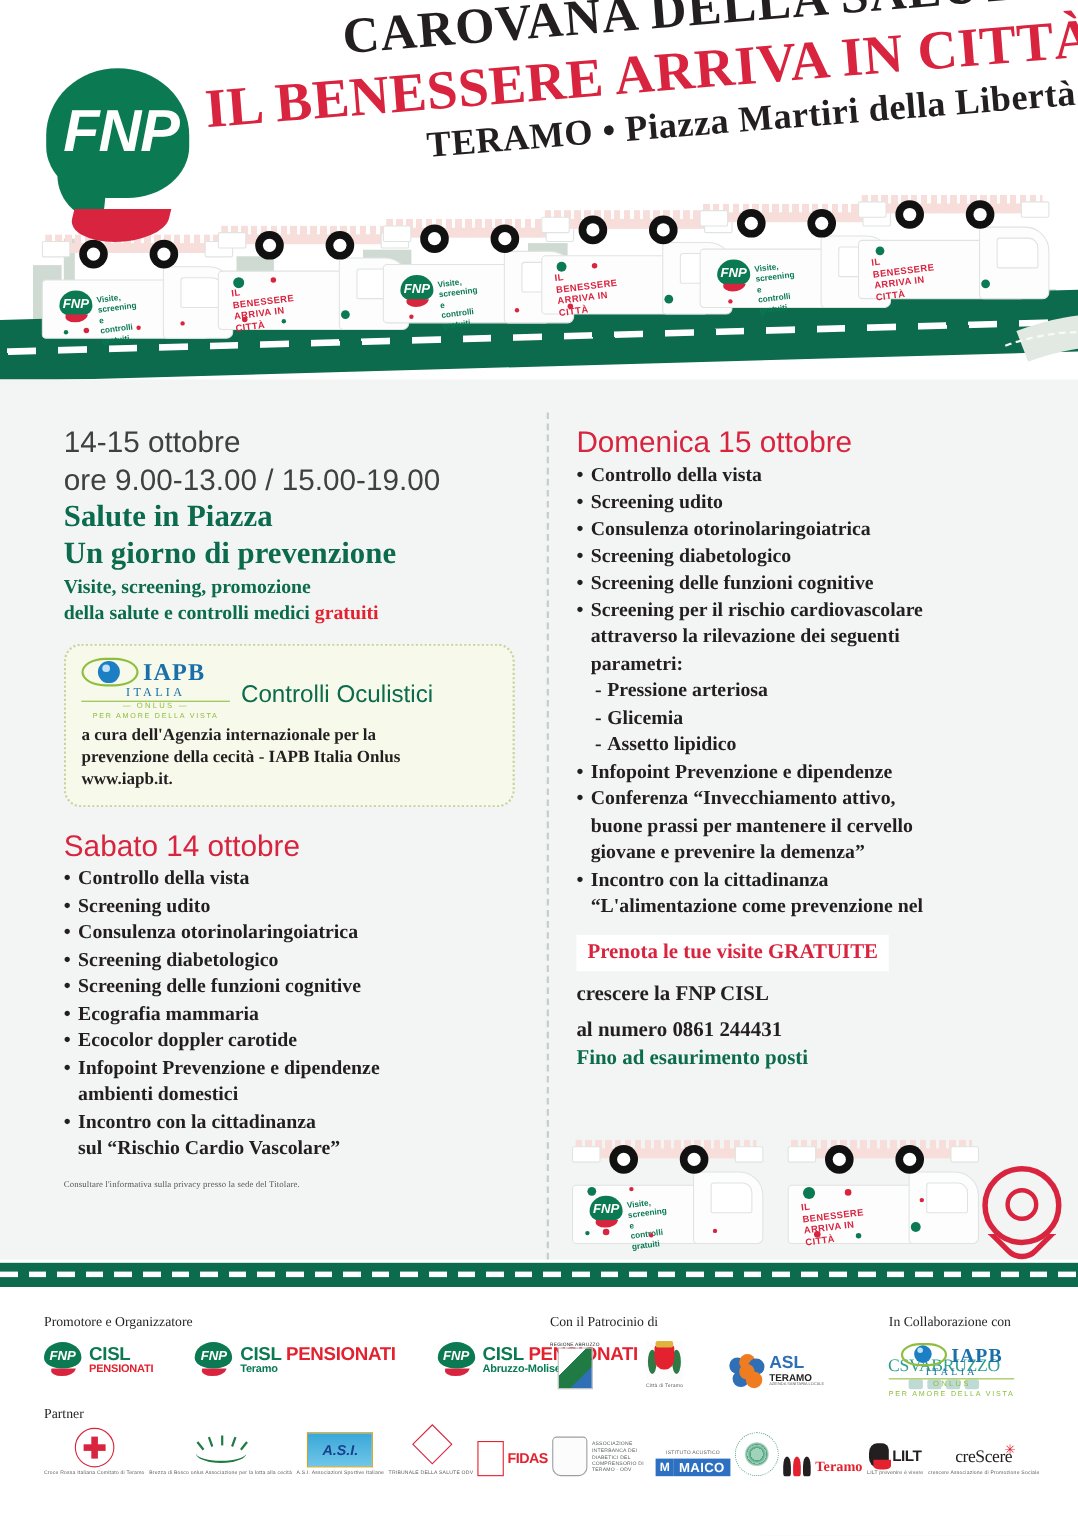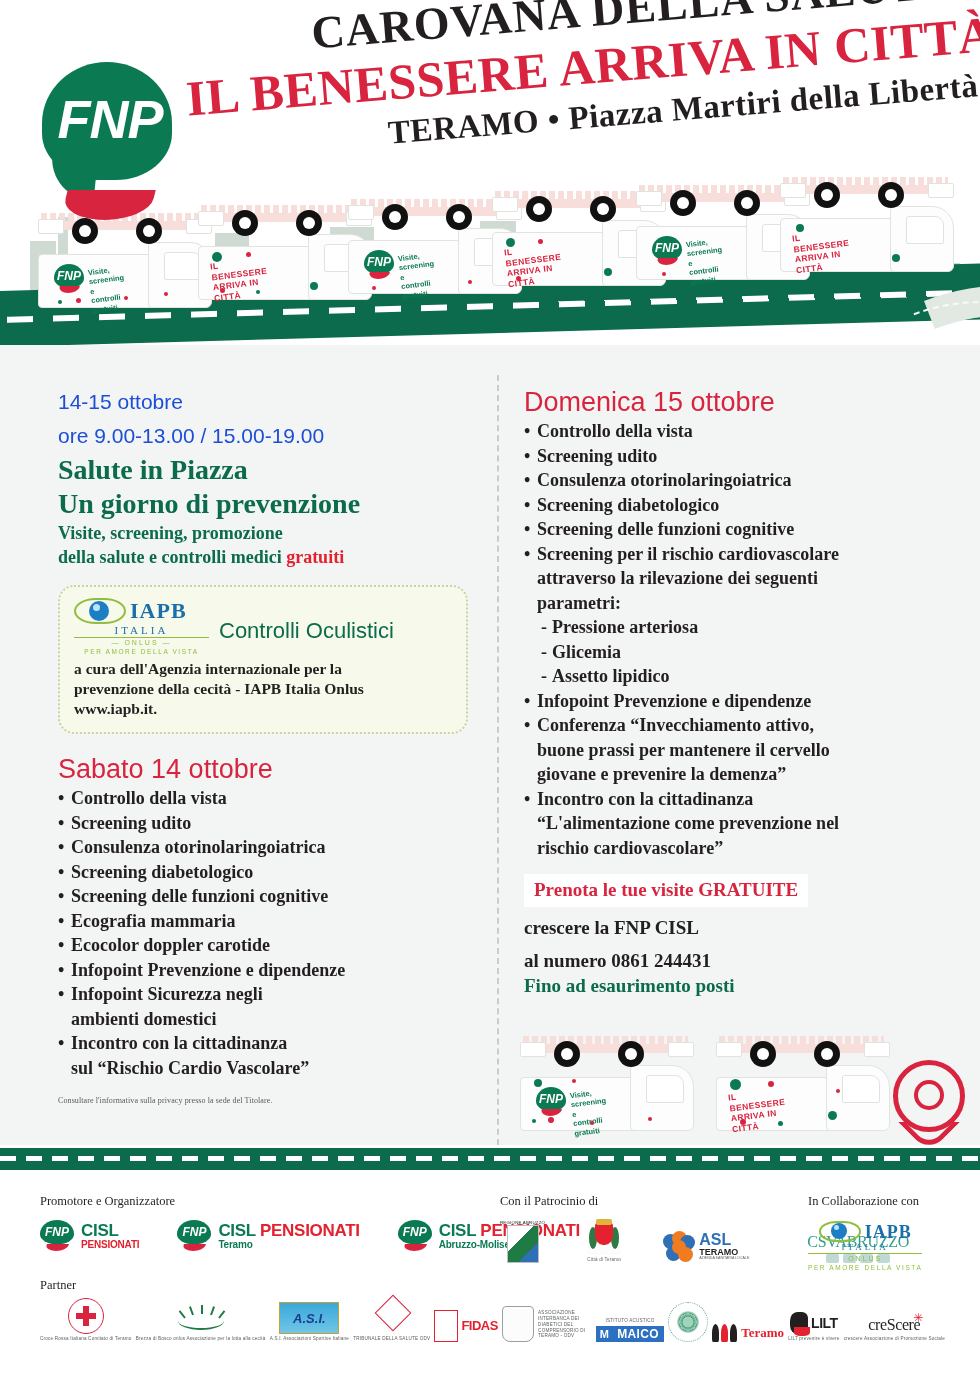--- a/index.html
+++ b/index.html
@@ -117,21 +117,21 @@
     border-color:#f8faf8 transparent transparent transparent;
   }
   .vdivider{
     position:absolute;left:497px;top:375px;width:0;height:790px;
     border-left:2px dashed #c3cfc8;
   }
 
   .col-left{position:absolute;left:58px;top:385px;width:430px;}
   .col-right{position:absolute;left:524px;top:385px;width:430px;}
 
-  .date-red{color:#1d4ed8;font-family:"Liberation Sans",sans-serif;font-size:21px;line-height:34px;}
+  .date-red{color:#404040;font-family:"Liberation Sans",sans-serif;font-size:27px;line-height:34px;}
   .hl-green{color:#0b6b4c;font-family:"Liberation Serif",serif;font-weight:bold;font-size:28px;line-height:34px;}
   .sub-green{color:#0b6b4c;font-family:"Liberation Serif",serif;font-weight:bold;font-size:18px;line-height:24px;}
   .sub-green .red{color:#e3212f;}
 
   .iapb-box{
     margin-top:16px;width:410px;
     border:2px dotted #c9d2a6;border-radius:16px;background:#f7f9ea;
     padding:11px 14px 13px 14px;box-sizing:border-box;
   }
   .iapb-head{display:flex;align-items:flex-start;gap:10px;}
@@ -485,21 +485,20 @@
     <div class="day-title">Sabato 14 ottobre</div>
     <ul class="svc">
       <li>Controllo della vista</li>
       <li>Screening udito</li>
       <li>Consulenza otorinolaringoiatrica</li>
       <li>Screening diabetologico</li>
       <li>Screening delle funzioni cognitive</li>
       <li>Ecografia mammaria</li>
       <li>Ecocolor doppler carotide</li>
       <li>Infopoint Prevenzione e dipendenze</li>
-      <li>Infopoint Sicurezza negli</li>
       <li class="cont">ambienti domestici</li>
       <li>Incontro con la cittadinanza</li>
       <li class="cont">sul “Rischio Cardio Vascolare”</li>
     </ul>
     <div class="privacy">Consultare l'informativa sulla privacy presso la sede del Titolare.</div>
   </div>
 
   <div class="col-right">
     <div class="day-title rt">Domenica 15 ottobre</div>
     <ul class="svc">
@@ -513,21 +512,20 @@
       <li class="cont">parametri:</li>
       <li class="sub">Pressione arteriosa</li>
       <li class="sub">Glicemia</li>
       <li class="sub">Assetto lipidico</li>
       <li>Infopoint Prevenzione e dipendenze</li>
       <li>Conferenza “Invecchiamento attivo,</li>
       <li class="cont">buone prassi per mantenere il cervello</li>
       <li class="cont">giovane e prevenire la demenza”</li>
       <li>Incontro con la cittadinanza</li>
       <li class="cont">“L'alimentazione come prevenzione nel</li>
-      <li class="cont">rischio cardiovascolare”</li>
     </ul>
 
     <div class="prenota">Prenota le tue visite GRATUITE</div>
     <div class="call1">crescere la FNP CISL</div>
     <div class="call1">al numero 0861 244431</div>
     <div class="call3">Fino ad esaurimento posti</div>
   </div>
 
   <div class="van" style="left:520px;top:1063px;">
     <div class="van-body"></div>

